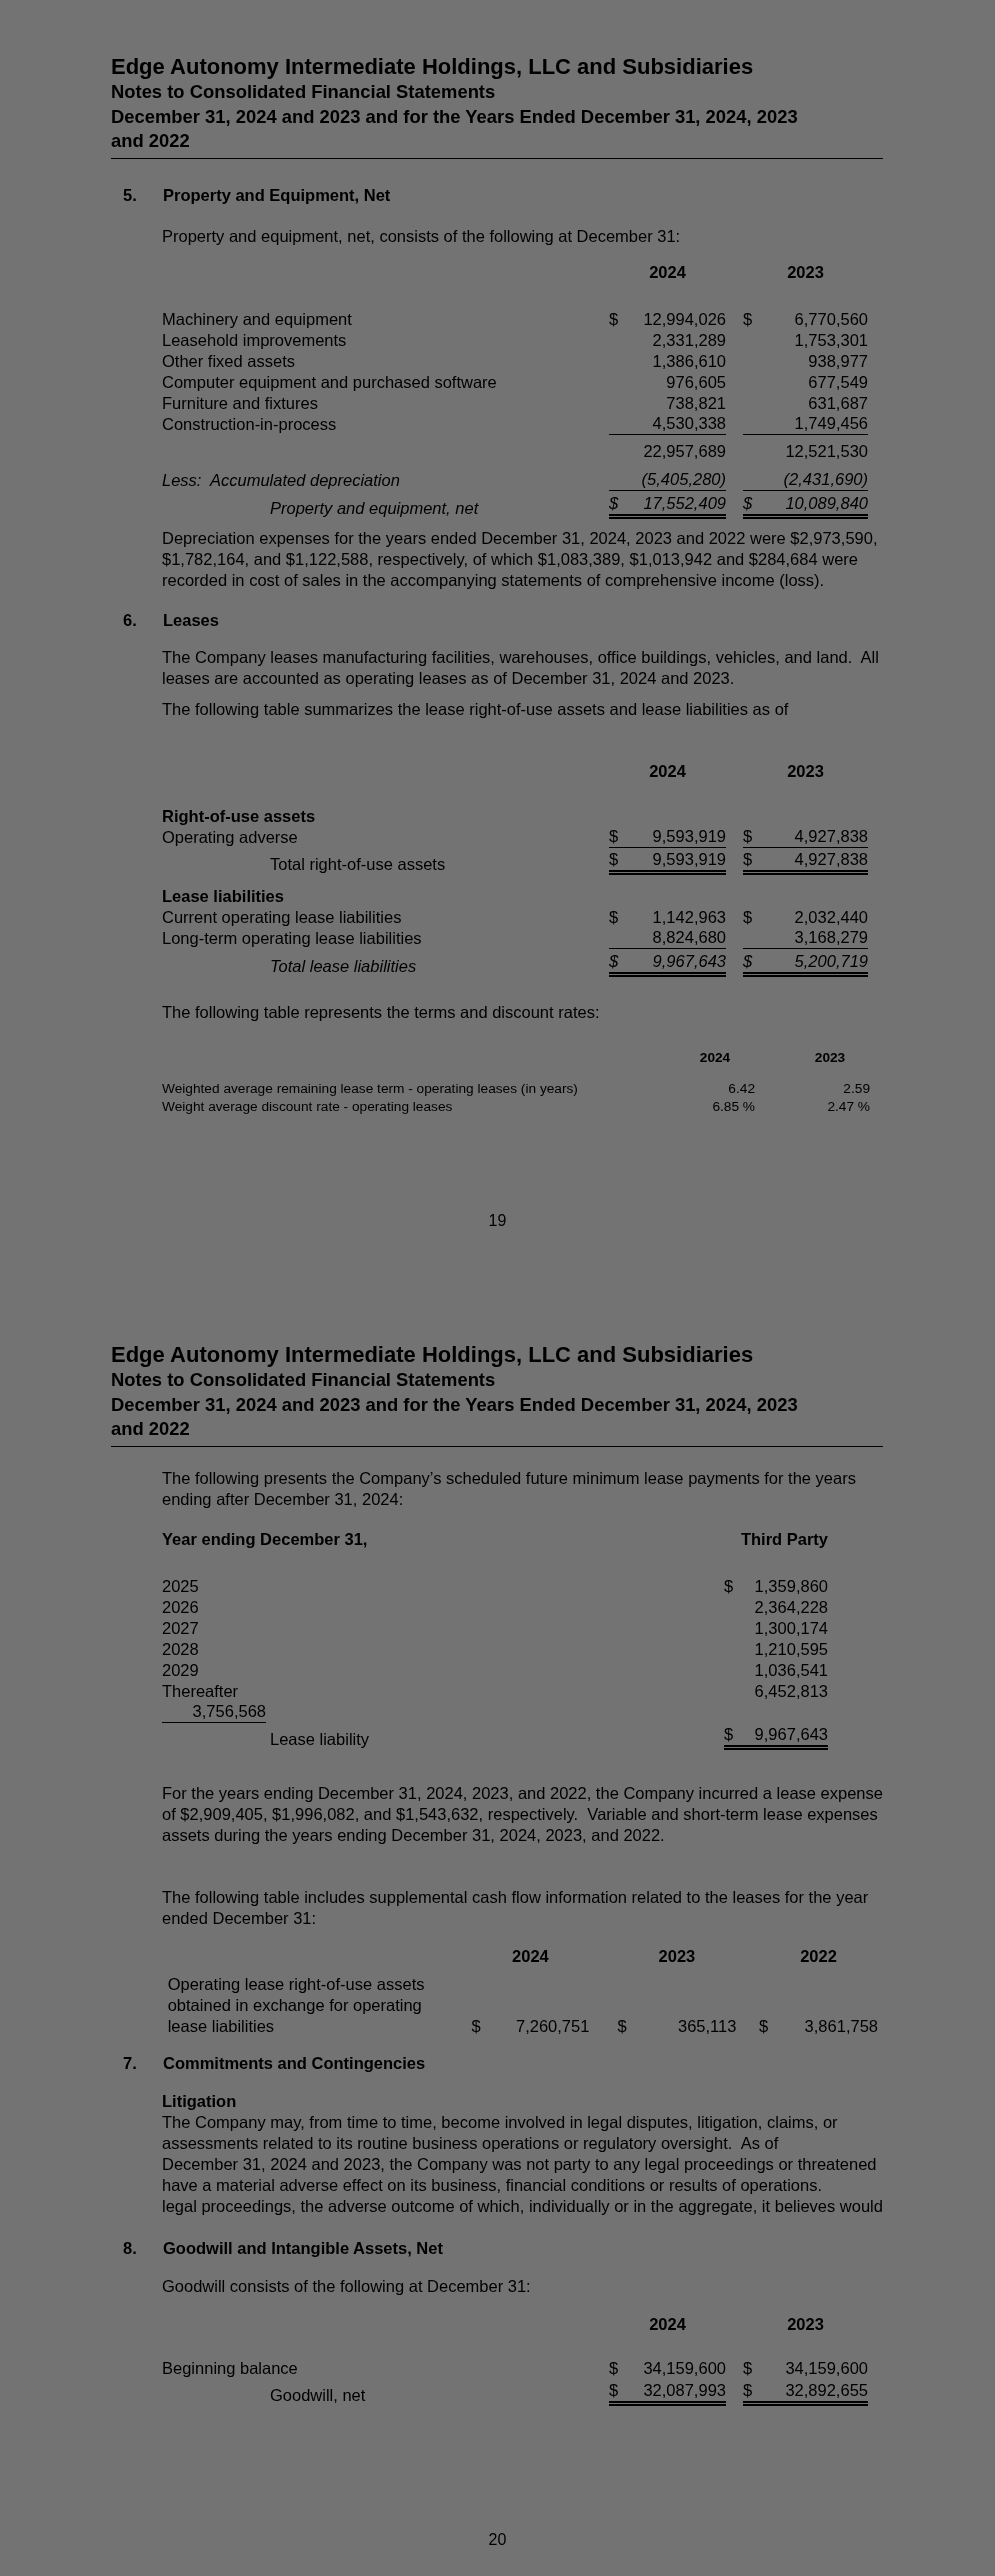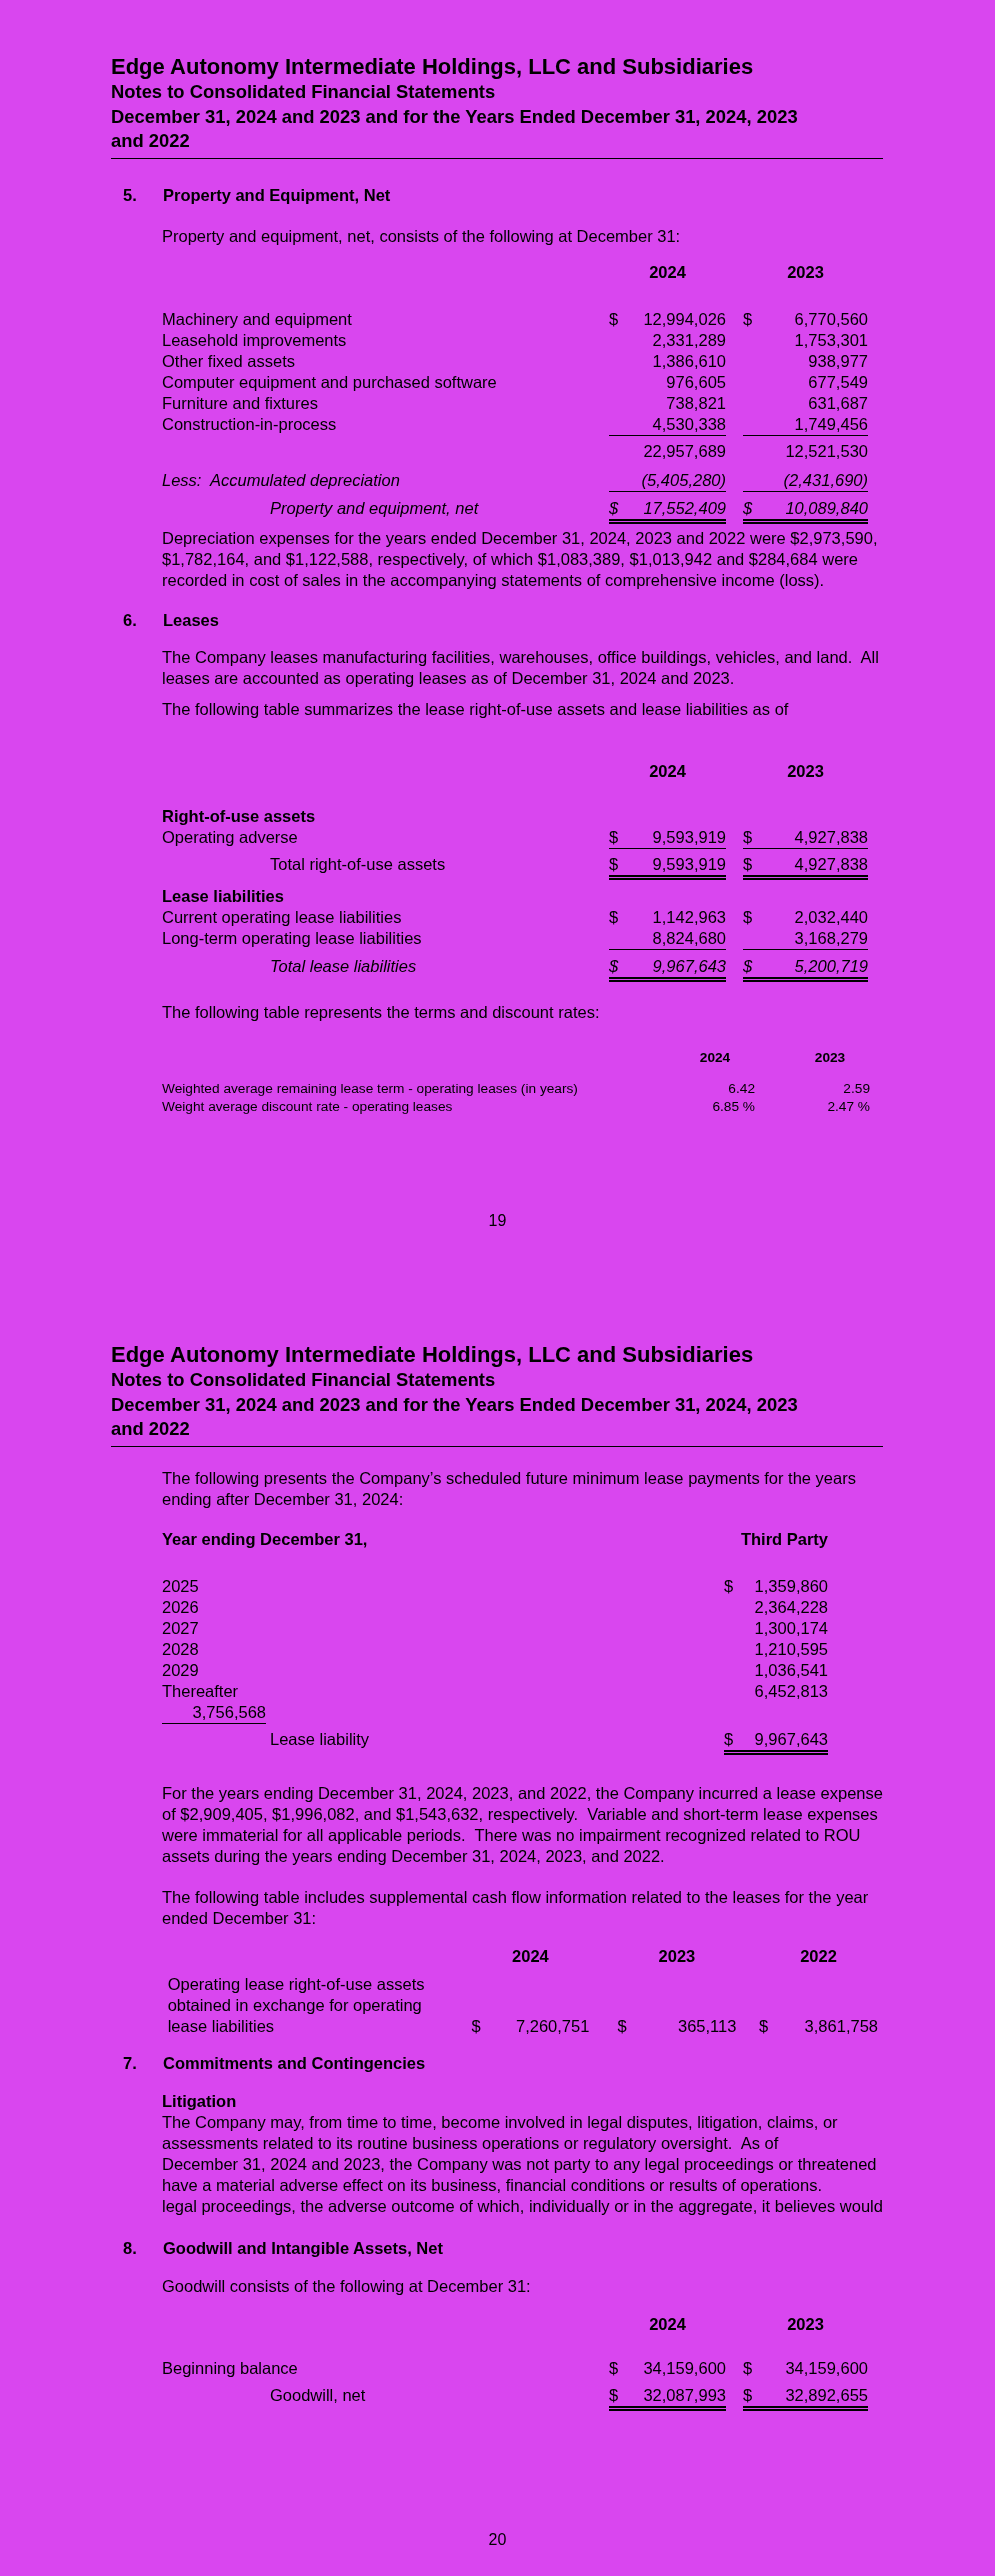--- a/index.html
+++ b/index.html
@@ -1,18 +1,18 @@
 <!DOCTYPE html>
 <html style="font-size:15px"><head>
 <meta charset="utf-8">
 <style>
   * { margin:0; padding:0; box-sizing:border-box; }
   html,body { background:#e8e8e8; }
   .doc {
-    position:relative; width:995px; height:2576px; background:#d946ef;
+    position:relative; width:995px; height:2576px; background:#737373;
     font-family:"Liberation Sans", sans-serif; color:#000; margin:0 auto;
     overflow:hidden;
   }
   .abs { position:absolute; }
   .line, .lbl, .num, .ttl, .gh { white-space:pre-wrap; }
 
   
   .doc-header { left:111px; width:772px; border-bottom:1.9px solid #000; padding-bottom:4.7px; font-weight:bold; }
   .doc-header .h1 { font-size:22px; line-height:27px; }
   .doc-header .h2 { font-size:18.4px; line-height:24.5px; }
@@ -21,21 +21,21 @@
   .sec { left:123px; width:760px; display:flex; font-weight:bold; font-size:16.5px; line-height:21px; }
   .sec .num { width:40px; }
 
   
   .para { left:162px; width:723px; font-size:16.5px; }
   .para .line { line-height:21px; height:21px; }
   .bold { font-weight:bold; }
 
   
   .tbl { left:162px; font-size:16.5px; }
-  .trow { display:flex; align-items:flex-start; height:21px; line-height:21px; }
+  .trow { display:flex; align-items:flex-end; height:21px; line-height:21px; }
   .trow .lbl { flex:1; }
   .sp { width:100%; }
 
   
   .t2 { width:706px; }
   .t2 .c1 { width:117px; display:flex; }
   .t2 .cgap { width:17px; }
   .t2 .c2 { width:125px; display:flex; }
   .c1 .ds, .c2 .ds, .c3 .ds { width:22.6px; }
   .c1 .v, .c2 .v, .c3 .v { flex:1; text-align:right; }
@@ -404,21 +404,20 @@
       <div class="c1 dbl">
           <span class="ds">$</span>
           <span class="v">9,967,643</span>
         </div>
     </div>
   </div>
 
   <div class="abs para" style="top:1783px;">
     <div class="line">For the years ending December 31, 2024, 2023, and 2022, the Company incurred a lease expense</div>
     <div class="line">of $2,909,405, $1,996,082, and $1,543,632, respectively.  Variable and short-term lease expenses</div>
-    <div class="line">were immaterial for all applicable periods.  There was no impairment recognized related to ROU</div>
     <div class="line">assets during the years ending December 31, 2024, 2023, and 2022.</div>
   </div>
 
   <div class="abs para" style="top:1887px;">
     <div class="line">The following table includes supplemental cash flow information related to the leases for the year</div>
     <div class="line">ended December 31:</div>
   </div>
 
   <div class="abs tbl t3" style="top:1946px;">
     <div class="trow">

